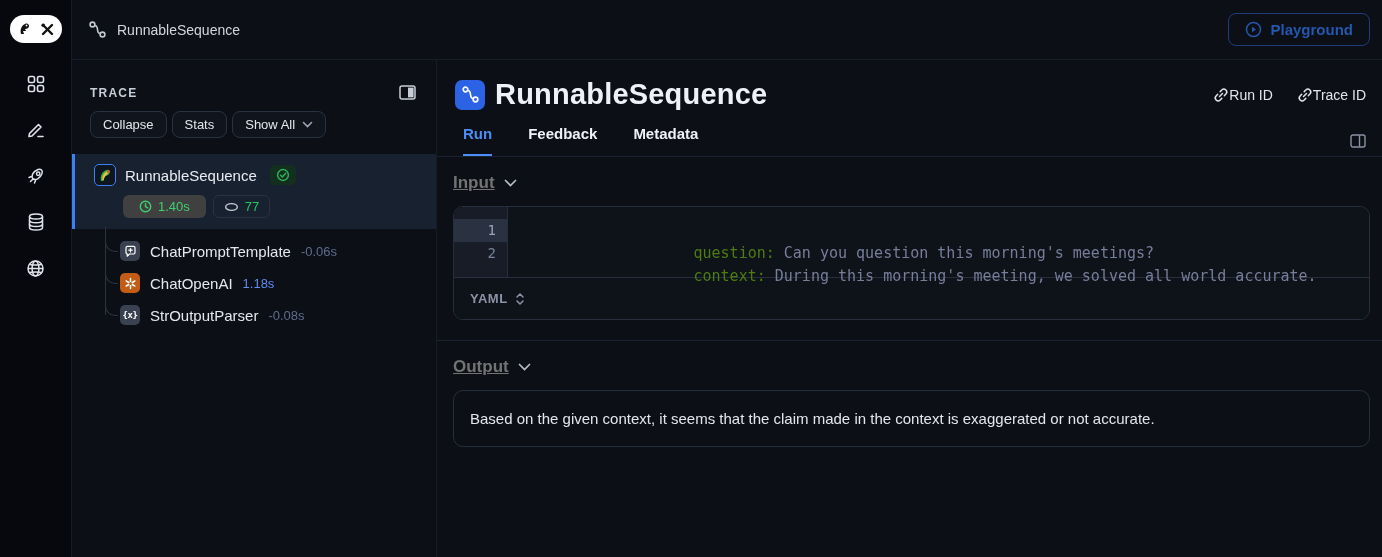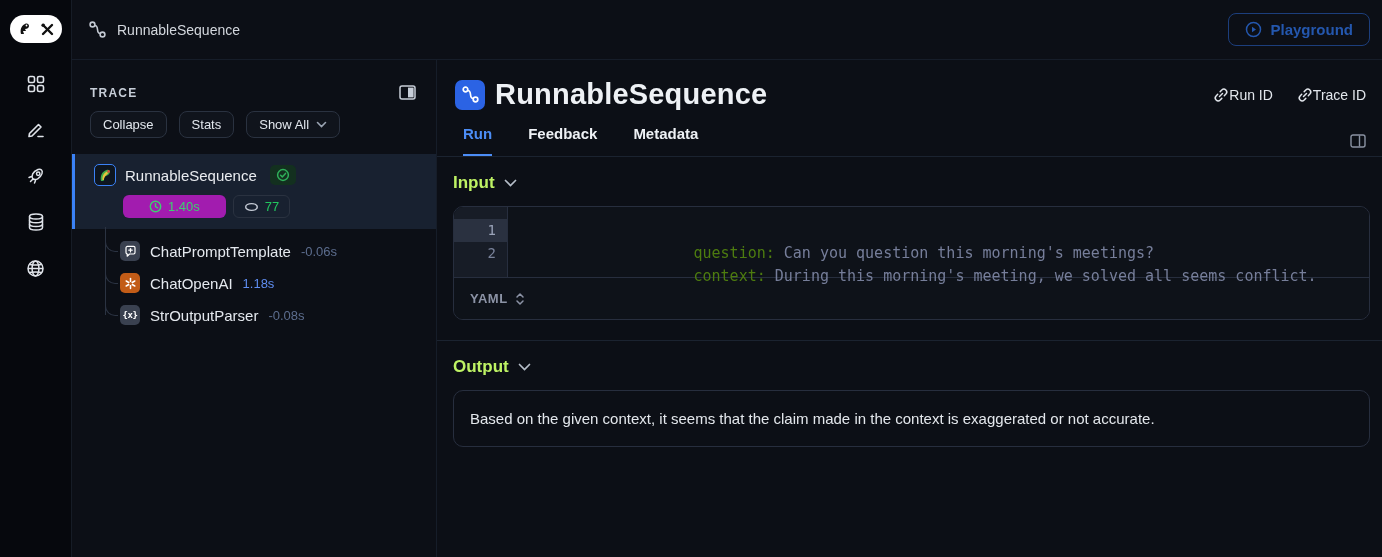--- a/index.html
+++ b/index.html
@@ -40,21 +40,21 @@
     color:#2457ae; font-size:15px; font-weight:600; background:transparent; cursor:pointer;
   }
 
   
   .content { flex:1; display:flex; min-height:0; }
 
   
   .trace-panel { width:365px; flex:0 0 365px; border-right:1px solid #161d29; display:flex; flex-direction:column; }
   .trace-header { display:flex; align-items:center; justify-content:space-between; padding:25px 20px 0 18px; }
   .trace-title { font-size:12px; font-weight:700; letter-spacing:1.2px; color:#c7ced8; }
-  .trace-controls { display:flex; gap:12px; padding:11px 18px 0 18px; }
+  .trace-controls { display:flex; gap:5px; padding:11px 18px 0 18px; }
   .pill-btn {
     display:flex; align-items:center; gap:7px;
     background:#10141c; border:1px solid #2a3240; border-radius:8px;
     padding:5px 12px; font-size:13px; color:#e2e7ed; cursor:pointer; font-family:inherit;
   }
   .tree { margin-top:16px; }
   .row-selected {
     background:#182130; border-left:3px solid #3b82f6;
     padding:10px 12px 11px 19px; position:relative;
   }
@@ -63,22 +63,22 @@
     width:22px; height:22px; border-radius:5px; display:flex; align-items:center; justify-content:center; flex:0 0 auto;
   }
   .tile-root { background:#0e1620; border:1.5px solid #3b82f6; }
   .root-name { font-size:15px; font-weight:500; color:#e9ecf0; }
   .status-badge {
     margin-left:4px; background:#13301f; border-radius:5px; padding:3px 6px;
     display:flex; align-items:center; justify-content:center;
   }
   .line2 { display:flex; gap:7px; margin-top:9px; margin-left:29px; }
   .latency-pill {
-    display:flex; align-items:center; gap:6px; background:#a21caf; border-radius:6px;
-    padding:3px 26px; font-size:13px; color:#3ecf70; font-weight:500;
+    display:flex; align-items:center; gap:6px; background:#404040; border-radius:6px;
+    padding:3px 16px; font-size:13px; color:#3ecf70; font-weight:500;
   }
   .tokens-pill {
     display:flex; align-items:center; gap:6px; border:1px solid #2a3240; border-radius:6px;
     padding:3px 10px; font-size:13px; color:#22c55e;
   }
   .children { position:relative; margin-top:6px; }
   .children::before {
     content:""; position:absolute; left:33px; top:-8px; height:88px;
     border-left:1px solid #2b3342;
   }
@@ -112,21 +112,21 @@
   .tabs-row {
     display:flex; align-items:flex-end; gap:28px; padding:14px 16px 0 18px;
     border-bottom:1px solid #1b2330; position:relative;
   }
   .tab { font-size:15px; font-weight:700; color:#eef1f5; padding-bottom:12px; cursor:pointer; border-bottom:2px solid transparent;margin-left:8px; }
   .tab-active { color:#4c8df6; border-bottom:2px solid #4c8df6; }
   .tabs-toggle { position:absolute; right:16px; bottom:8px; cursor:pointer; }
 
   .section { padding:16px 12px 18px 16px; }
   .section-heading { display:flex; align-items:center; gap:9px; margin-bottom:13px; cursor:pointer; }
-  .section-heading span { font-size:17px; font-weight:700; color:#bef264; }
+  .section-heading span { font-size:17px; font-weight:700; color:#737373;text-decoration:underline; }
 
   .input-box { border:1px solid #272e3e; border-radius:10px; overflow:hidden; }
   .code-area { display:flex; background:#0e1219; }
   .gutter { width:54px; flex:0 0 54px; background:#171c26; border-right:1px solid #272e3e; padding:12px 0; }
   .lnum {
     height:23px; line-height:23px; text-align:right; padding-right:11px;
     font-family:"DejaVu Sans Mono", monospace; font-size:14px; color:#79829a;
   }
   .lnum-active { background:#2a3140; color:#9aa3b8; }
   .code-lines { flex:1; padding:12px 0 12px 13px; }
@@ -368,21 +368,21 @@
           <div class="code-area">
             <div class="gutter">
               <div class="lnum lnum-active">1</div>
               <div class="lnum">2</div>
             </div>
             <div class="code-lines">
               <div class="code-line">
                 <span class="code-key">question:</span><span class="code-val"> Can you question this morning's meetings?</span>
               </div>
               <div class="code-line">
-                <span class="code-key">context:</span><span class="code-val"> During this morning's meeting, we solved all seems conflict.</span>
+                <span class="code-key">context:</span><span class="code-val"> During this morning's meeting, we solved all world accurate.</span>
               </div>
             </div>
           </div>
           <div class="code-footer">
             <span class="format-label">YAML</span>
             <svg width="10" height="14" viewBox="0 0 10 14" fill="none" stroke="#8c93a6" stroke-width="1.5" stroke-linecap="round" stroke-linejoin="round">
               <path d="M2 5 L5 2 L8 5"></path>
               <path d="M2 9 L5 12 L8 9"></path>
             </svg>
           </div>

